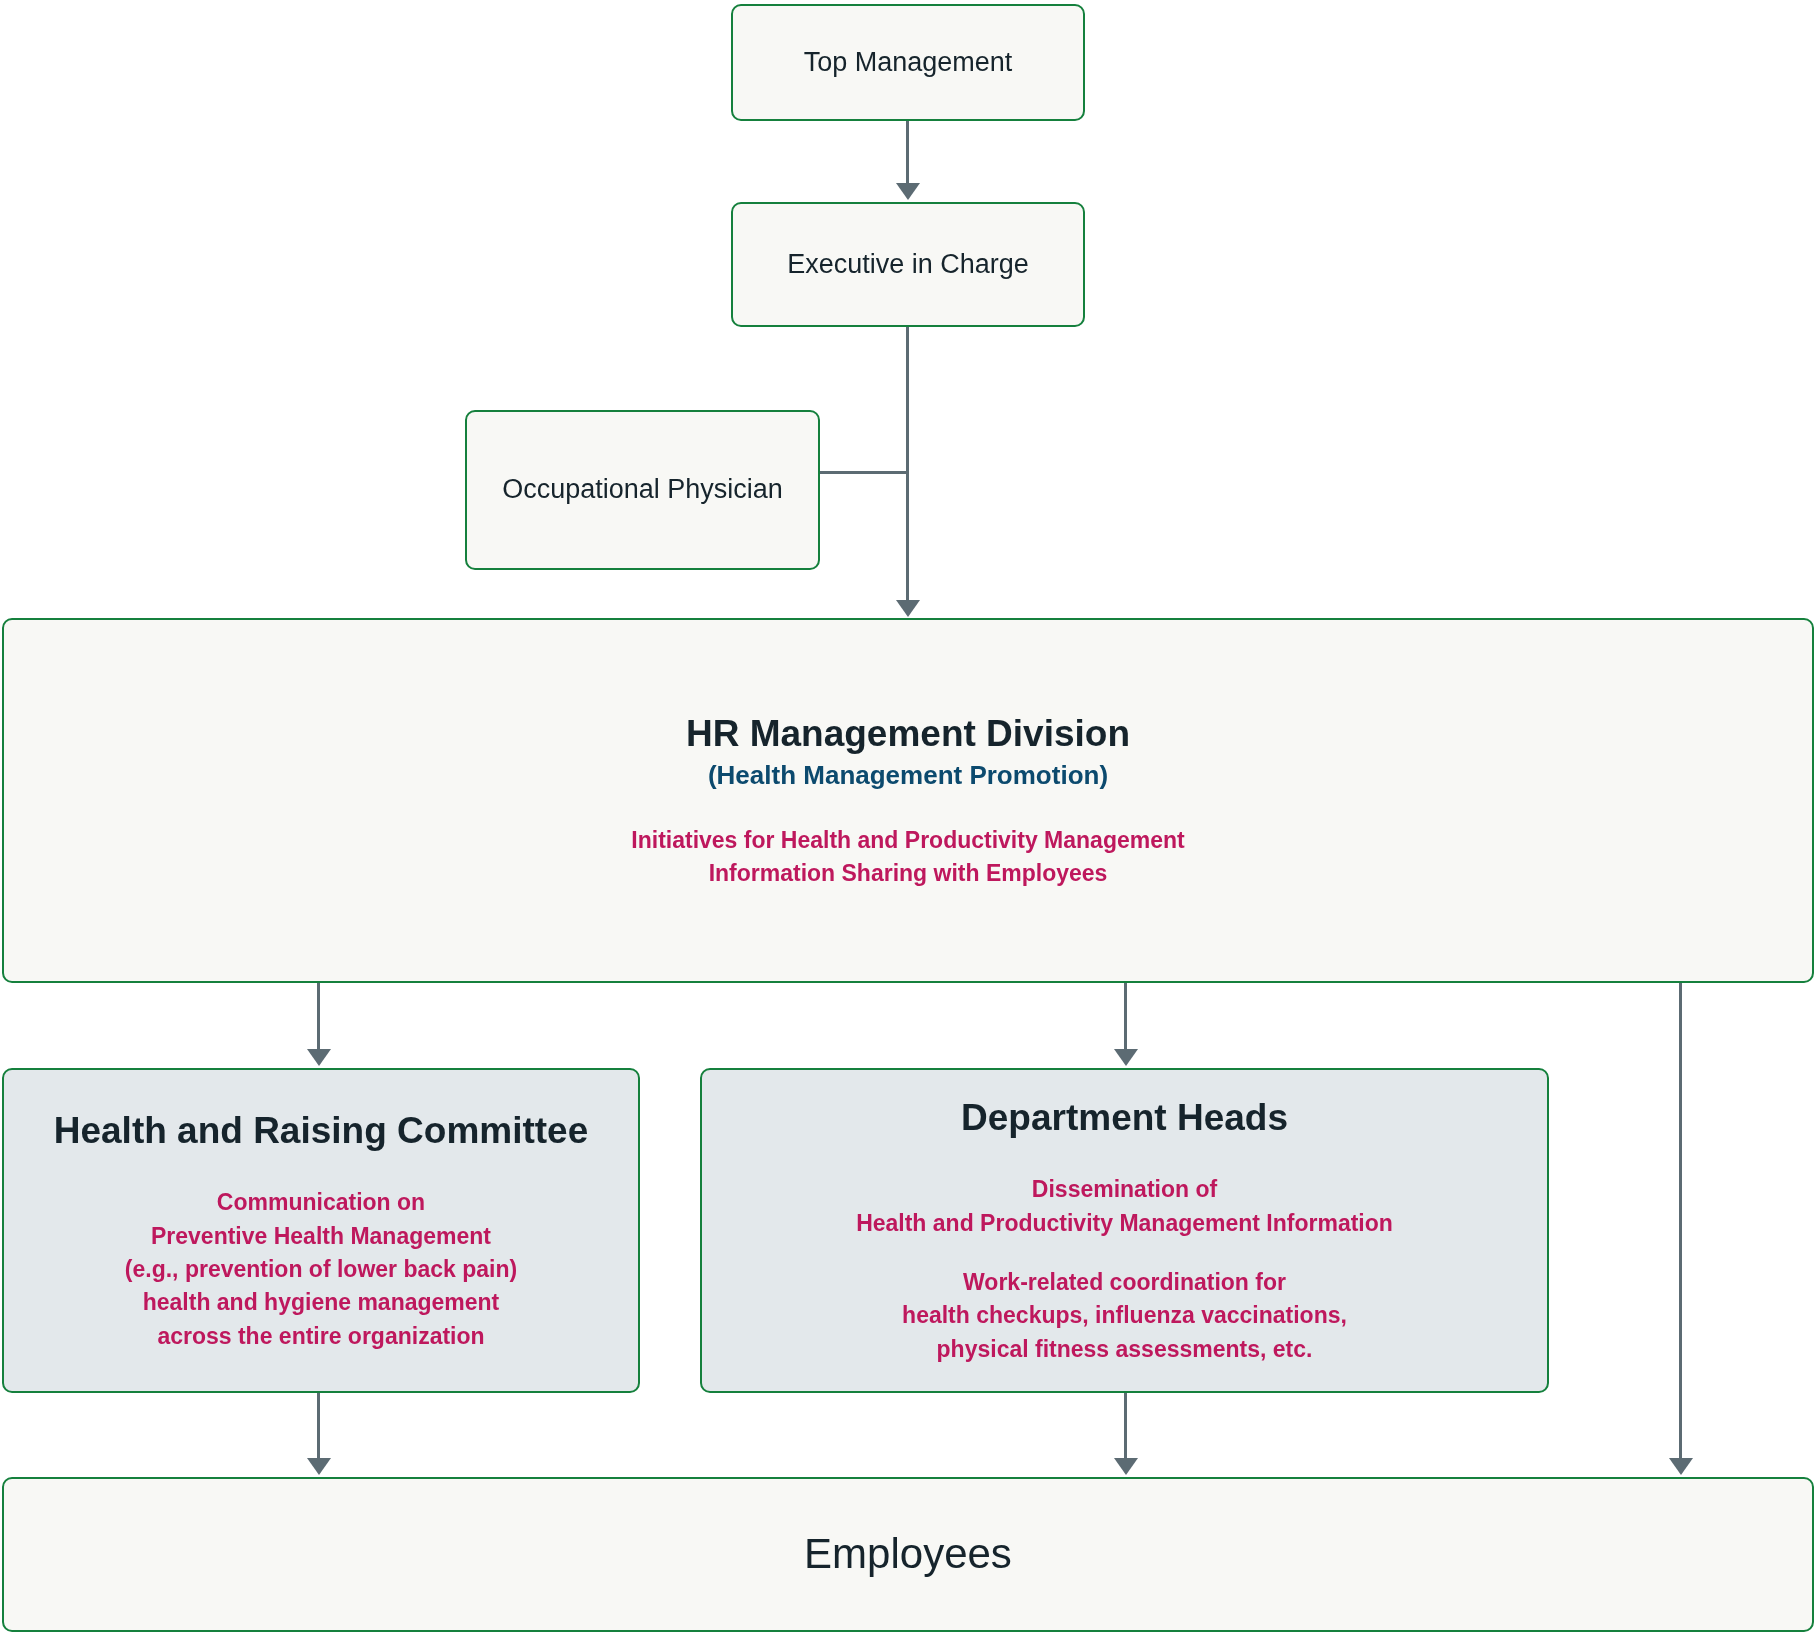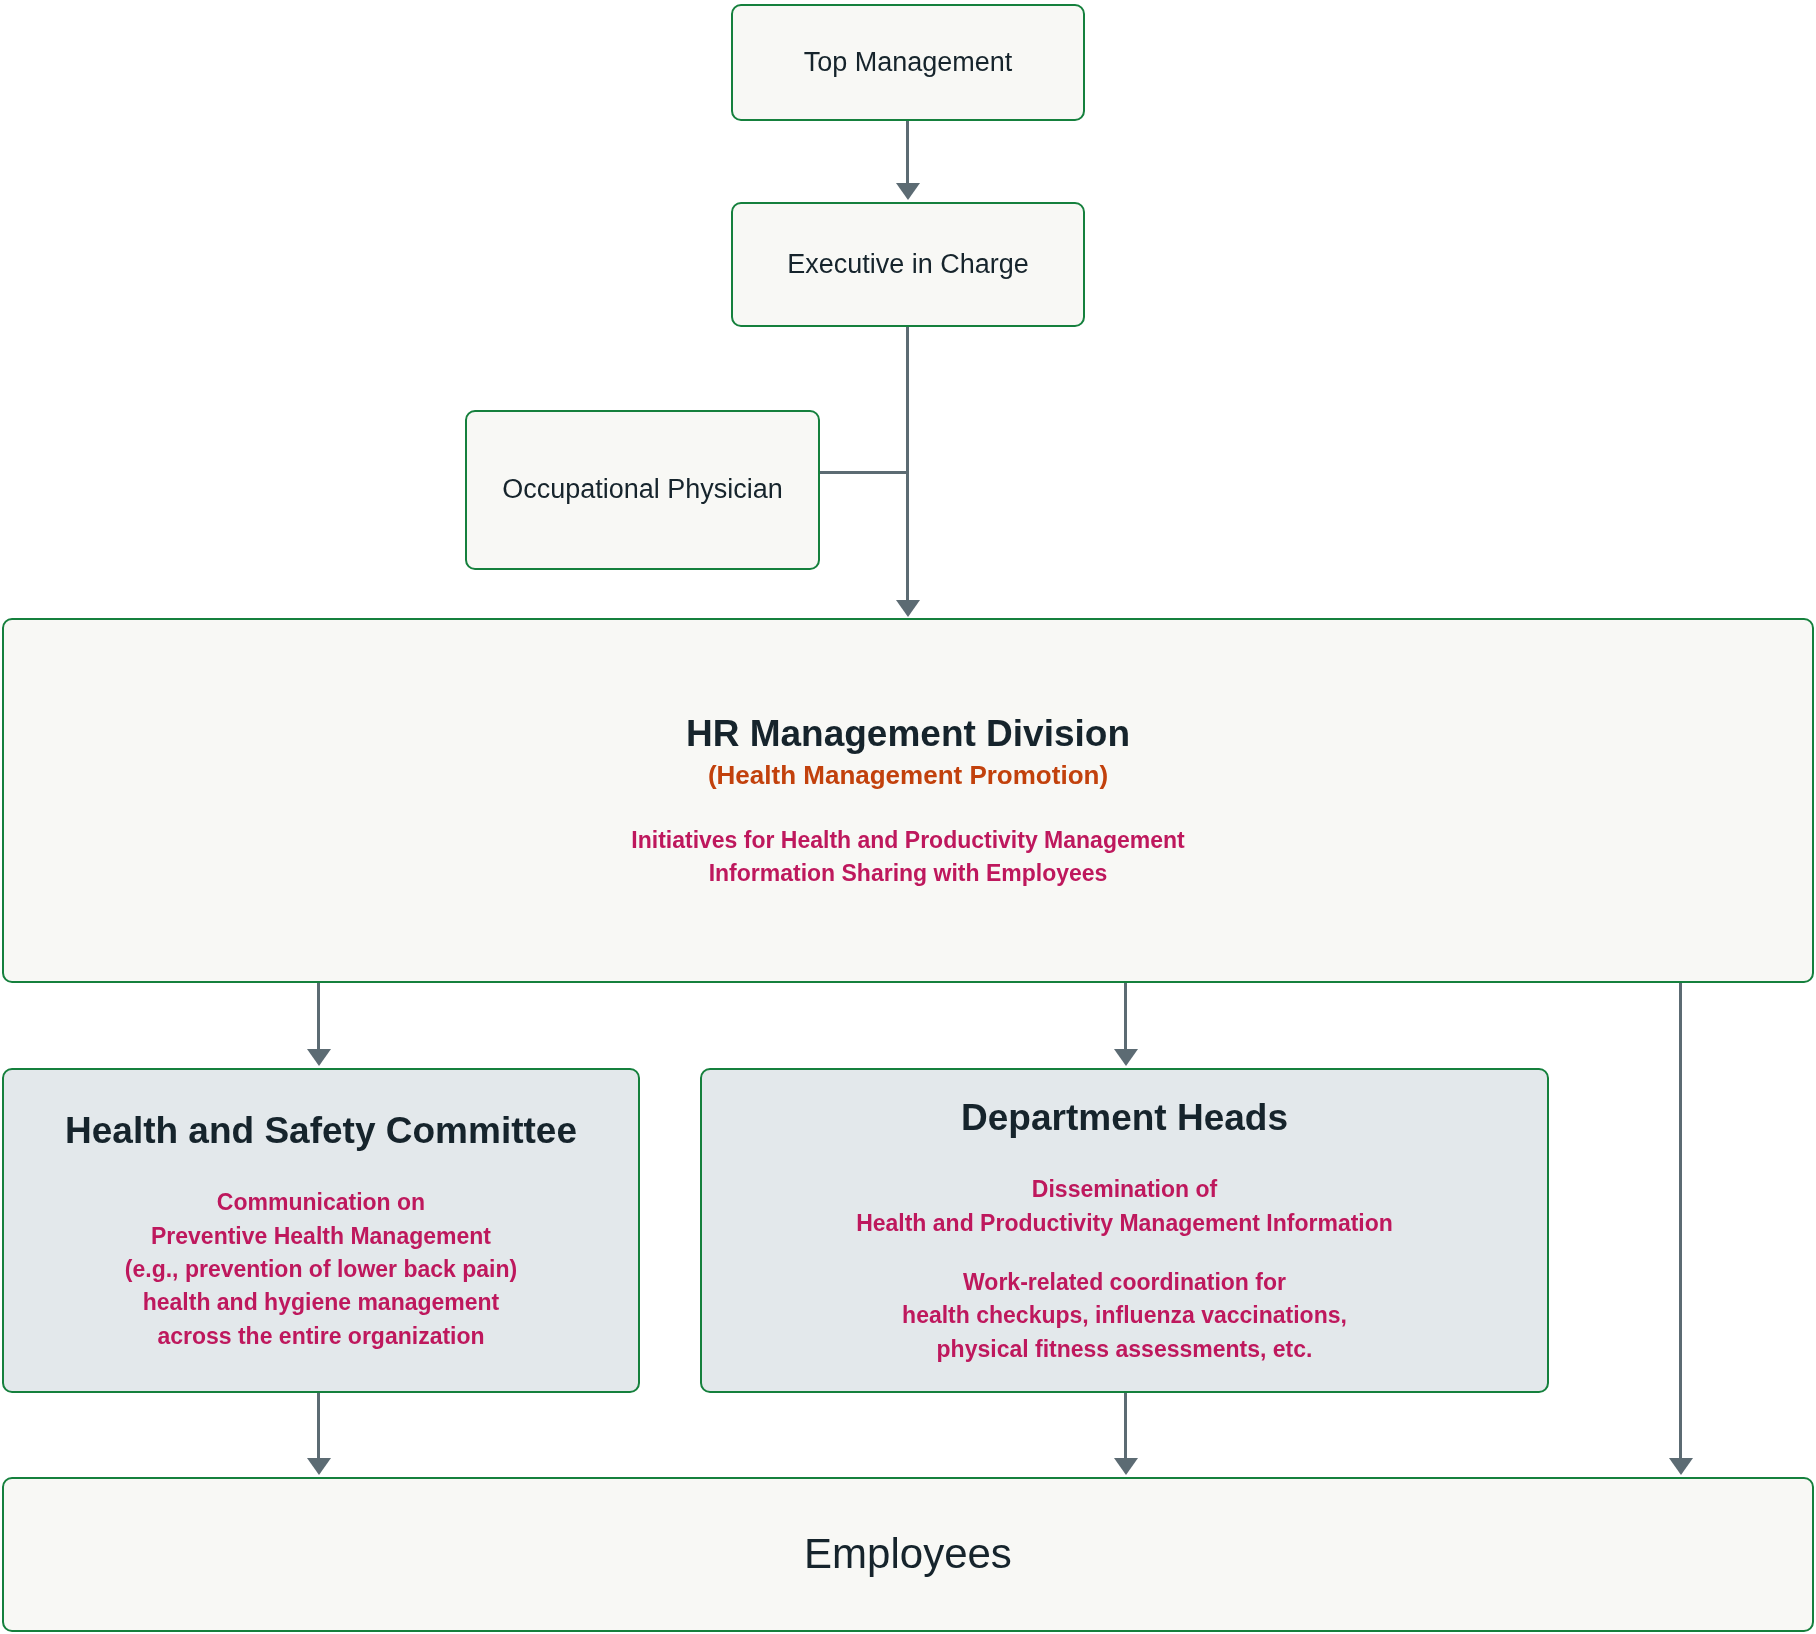--- a/index.html
+++ b/index.html
@@ -46,21 +46,21 @@
   }
   .node-title.huge {
     font-size: 42px;
     font-weight: 400;
   }
   .node-subtitle {
     font-size: 26px;
     font-weight: 700;
     line-height: 1.25;
     margin-top: 2px;
-    color: #c2410c;
+    color: #0c4a6e;
   }
   .node-body {
     font-size: 23px;
     font-weight: 700;
     line-height: 1.45;
     color: #be185d;
   }
   .node-body.spaced { margin-top: 32px; }
   .node-body.gap    { margin-top: 26px; }
 
@@ -139,21 +139,21 @@
   </div>
 
   <div class="node light" id="node-hr-division">
     <div class="node-title big">HR Management Division</div>
     <div class="node-subtitle">(Health Management Promotion)</div>
     <div class="node-body spaced">Initiatives for Health and Productivity Management</div>
     <div class="node-body">Information Sharing with Employees</div>
   </div>
 
   <div class="node gray" id="node-health-safety">
-    <div class="node-title big">Health and Safety Committee</div>
+    <div class="node-title big">Health and Raising Committee</div>
     <div class="node-body spaced">Communication on</div>
     <div class="node-body">Preventive Health Management</div>
     <div class="node-body">(e.g., prevention of lower back pain)</div>
     <div class="node-body">health and hygiene management</div>
     <div class="node-body">across the entire organization</div>
   </div>
 
   <div class="node gray" id="node-department-heads">
     <div class="node-title big">Department Heads</div>
     <div class="node-body spaced">Dissemination of</div>

